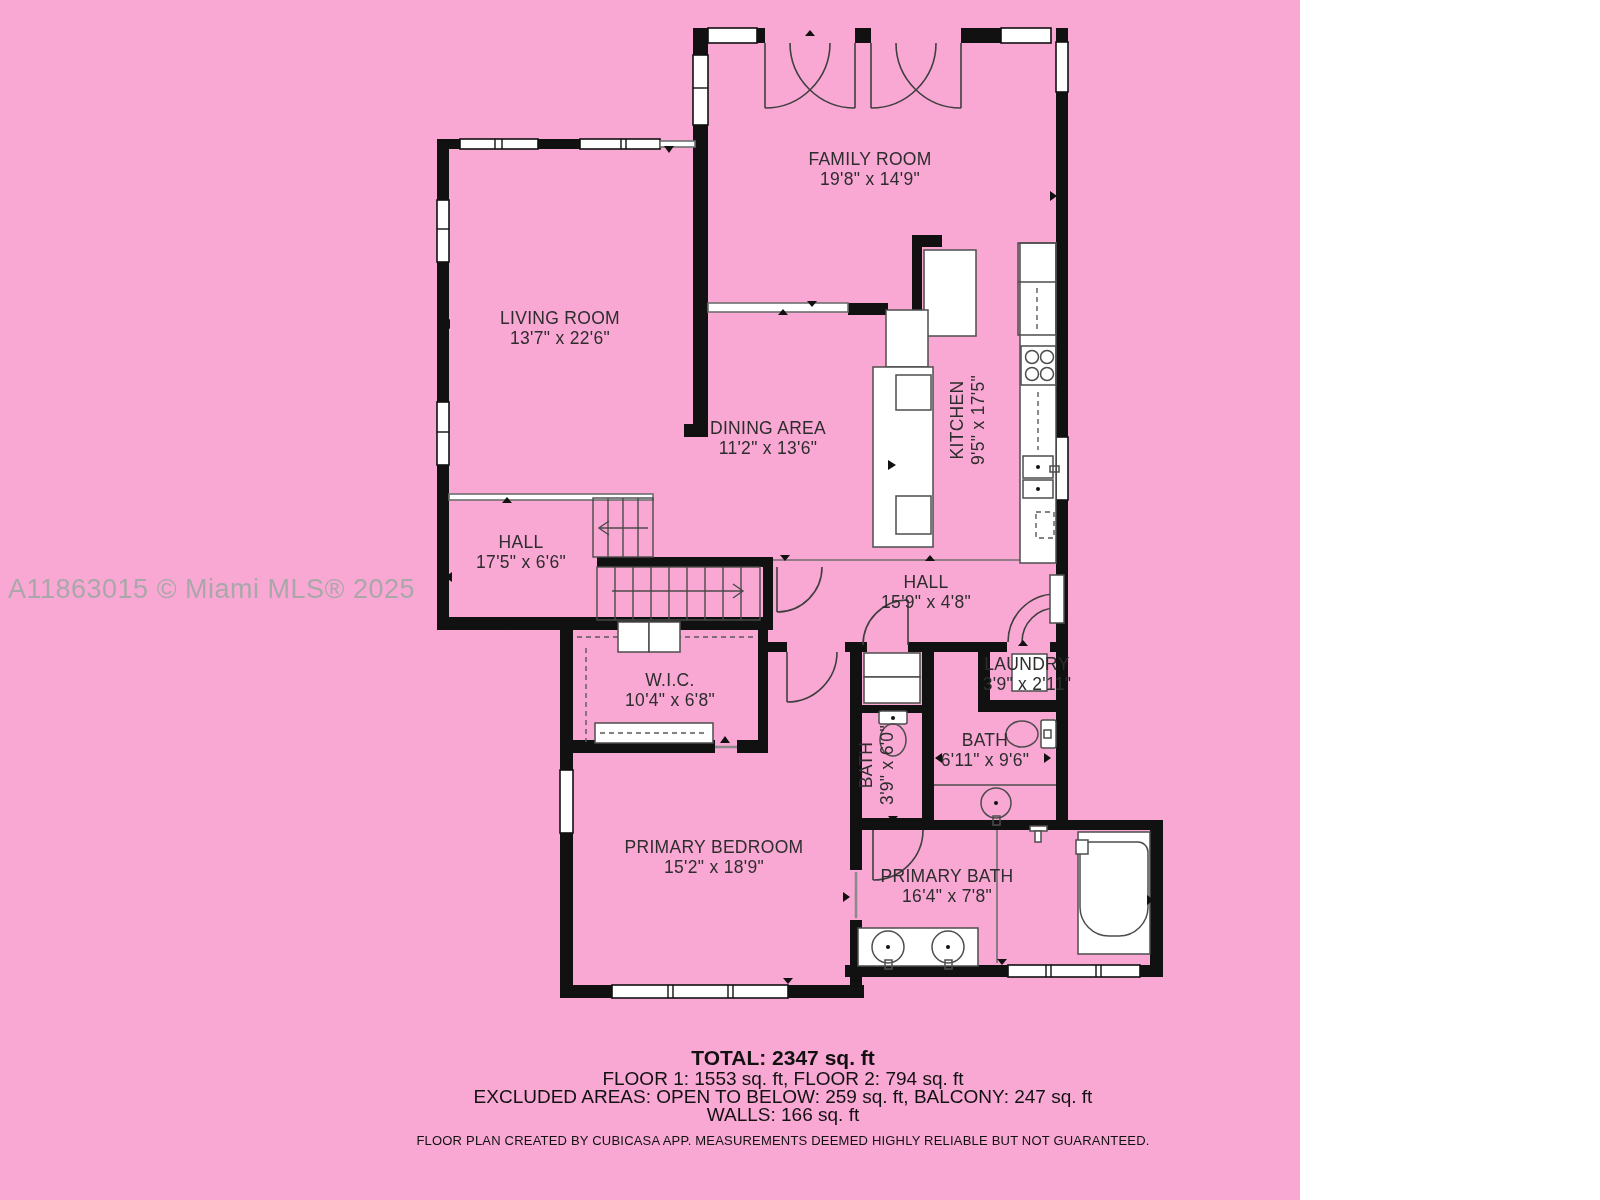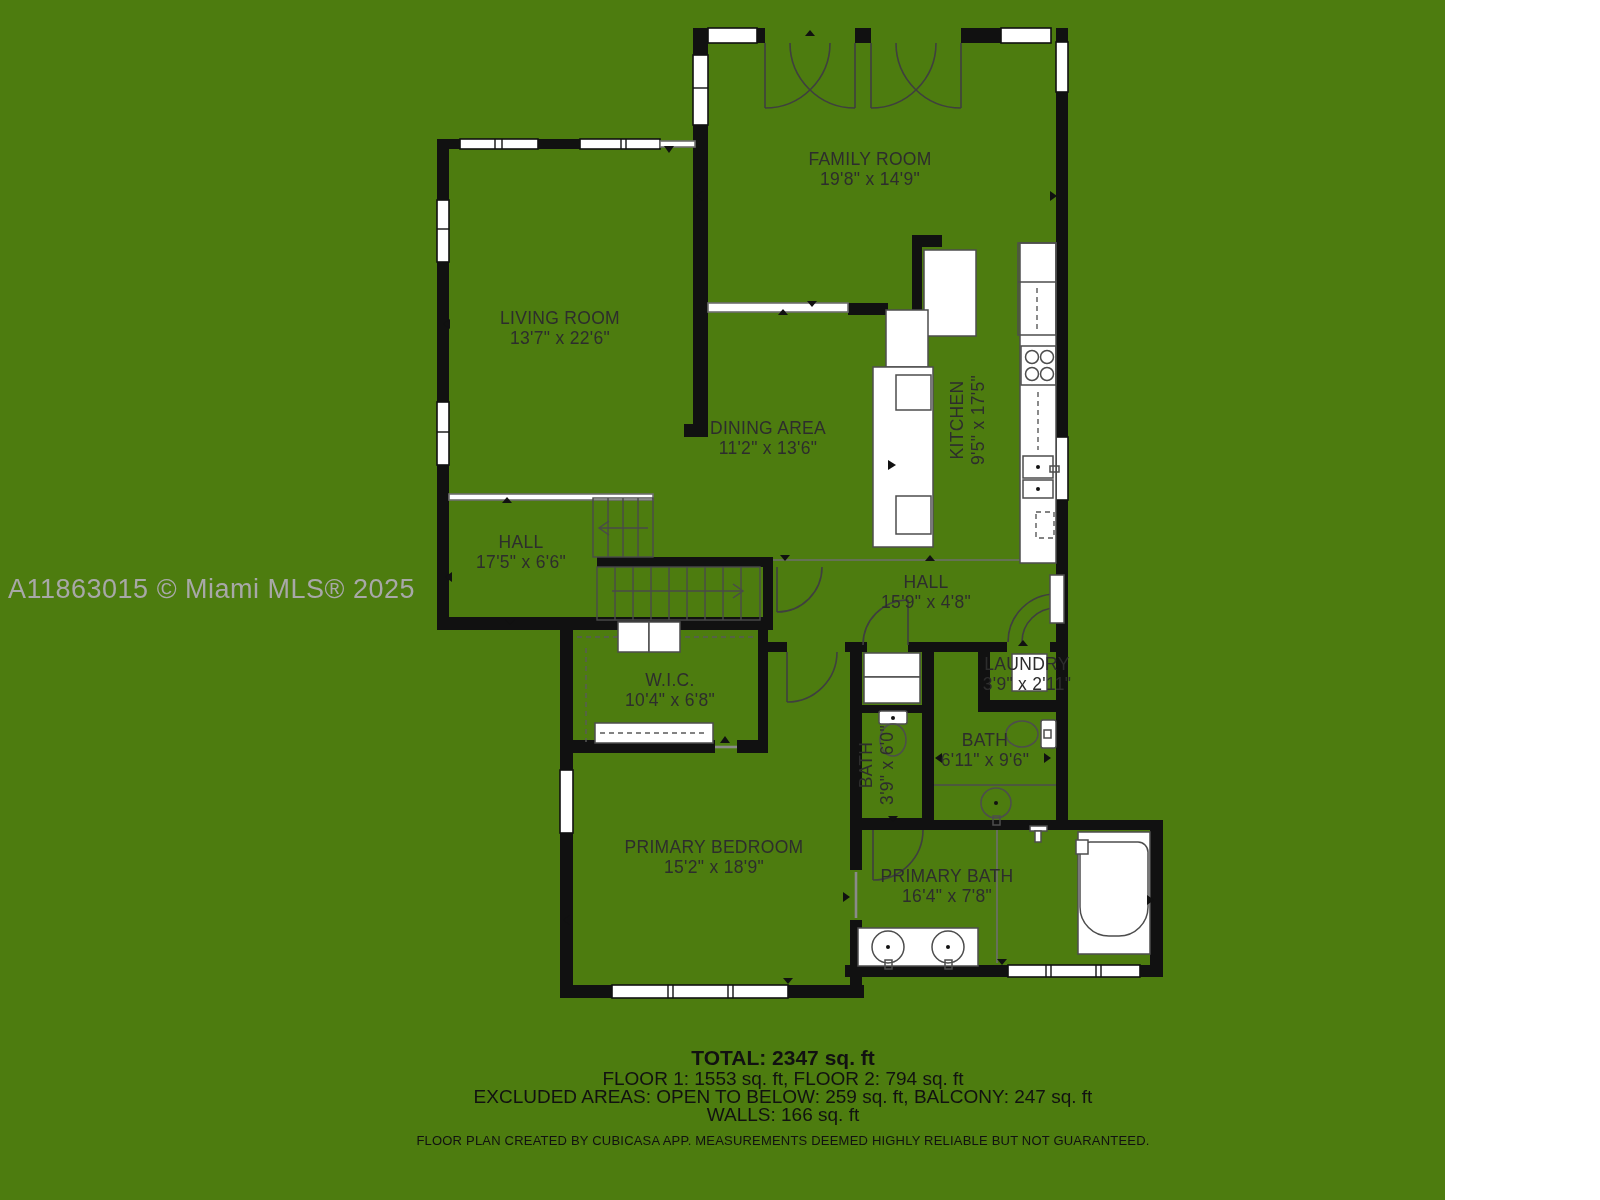--- a/index.html
+++ b/index.html
@@ -1,16 +1,16 @@
 <!DOCTYPE html>
 <html><head>
 <meta charset="utf-8">
 <style>
   html,body{margin:0;padding:0;background:#ffffff;}
-  .stage{width:1445px;height:1200px;position:relative;background:#4d7c0f;overflow:hidden;}
+  .stage{width:1300px;height:1200px;position:relative;background:#f9a8d4;overflow:hidden;}
   svg{display:block;}
   text{font-family:"Liberation Sans","DejaVu Sans",sans-serif;}
   .room-name,.room-dims{font-size:17.5px;fill:#2d2d2d;letter-spacing:.3px;}
   .watermark{font-size:27px;fill:#a8a8a8;letter-spacing:.5px;}
   .sum-total{font-size:21px;font-weight:bold;fill:#111;}
   .sum-line{font-size:19px;fill:#111;}
   .sum-disclaimer{font-size:13px;fill:#111;letter-spacing:.2px;}
   .wall{fill:#111111;}
   .win{fill:#ffffff;stroke:#111111;stroke-width:1.6;}
   .tick{stroke:#111111;stroke-width:1.4;}

